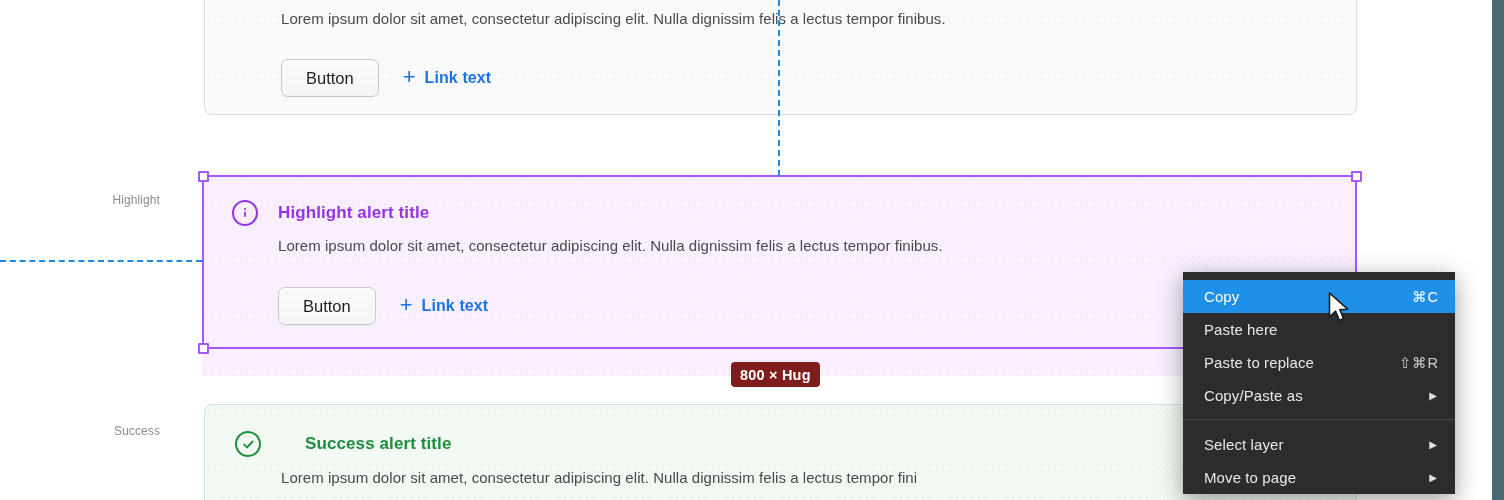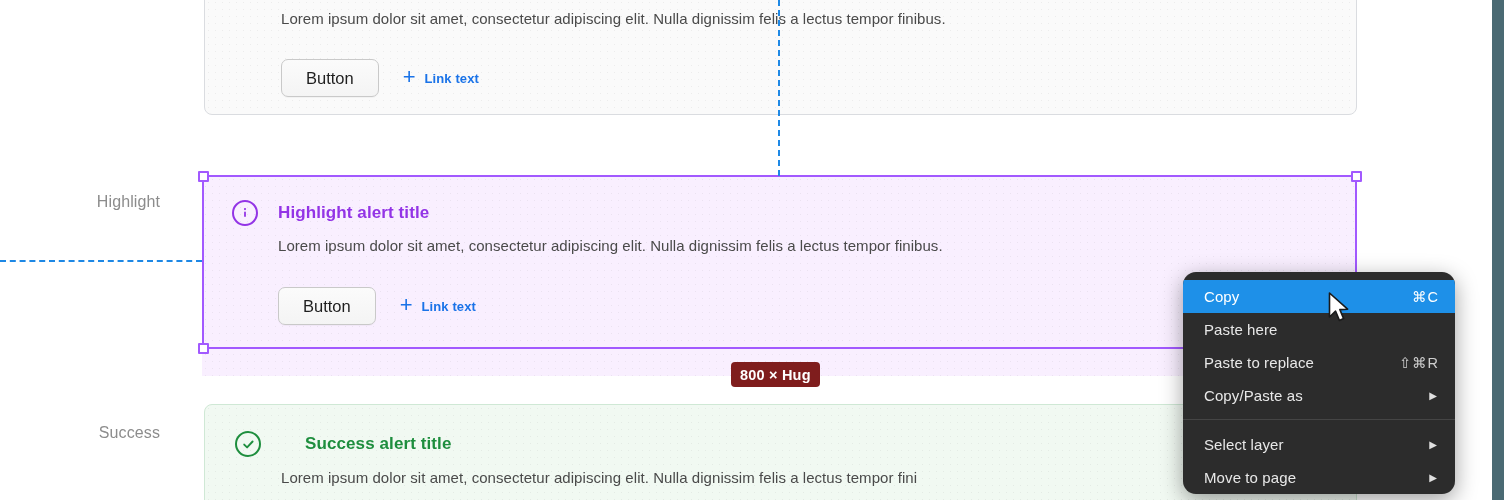--- a/index.html
+++ b/index.html
@@ -9,21 +9,21 @@
     overflow: hidden;
     background: #ffffff;
     font-family: "Liberation Sans", sans-serif;
     -webkit-font-smoothing: antialiased;
   }
   #root { position: relative; width: 1504px; height: 500px; background: #ffffff; }
 
   
   .row-label {
     position: absolute;
-    font-size: 16px;
+    font-size: 12px;
     color: #8c8c8c;
     text-align: right;
     width: 160px;
     letter-spacing: .1px;
     white-space: nowrap;
   }
   #label-highlight { left: 0px;  top: 193px; }
   #label-success   { left: 0px;  top: 424px; }
 
   
@@ -84,21 +84,21 @@
   }
   .plus-icon {
     color: #1a73e8;
     font-size: 22px;
     line-height: 1;
     font-weight: 400;
     position: relative; top: -1px;
   }
   .link-text {
     color: #1a73e8;
-    font-size: 13px;
+    font-size: 16px;
     font-weight: bold;
     letter-spacing: .1px;
   }
 
   
   #alert-top {
     left: 204px; top: -86px;
     width: 1153px; height: 201px;
     background-color: #fafafa;
     border: 1px solid #dadce0;
@@ -160,21 +160,20 @@
   #context-menu {
     position: absolute;
     left: 1183px; top: 272px;
     width: 272px;
     background: #2c2c2c;
     padding: 8px 0 0 0;
     box-shadow: 0 6px 22px rgba(0,0,0,.38);
     font-size: 15px;
     color: #e8e8e8;
     overflow: hidden;
-    border-radius: 13px;
   }
   .menu-item {
     height: 33px;
     display: flex; align-items: center;
     padding: 0 16px 0 21px;
     cursor: default;
     white-space: nowrap;
   }
   .menu-item.selected { background: #1e90e8; color: #ffffff; }
   .menu-label { flex: 1; letter-spacing: .1px; }

